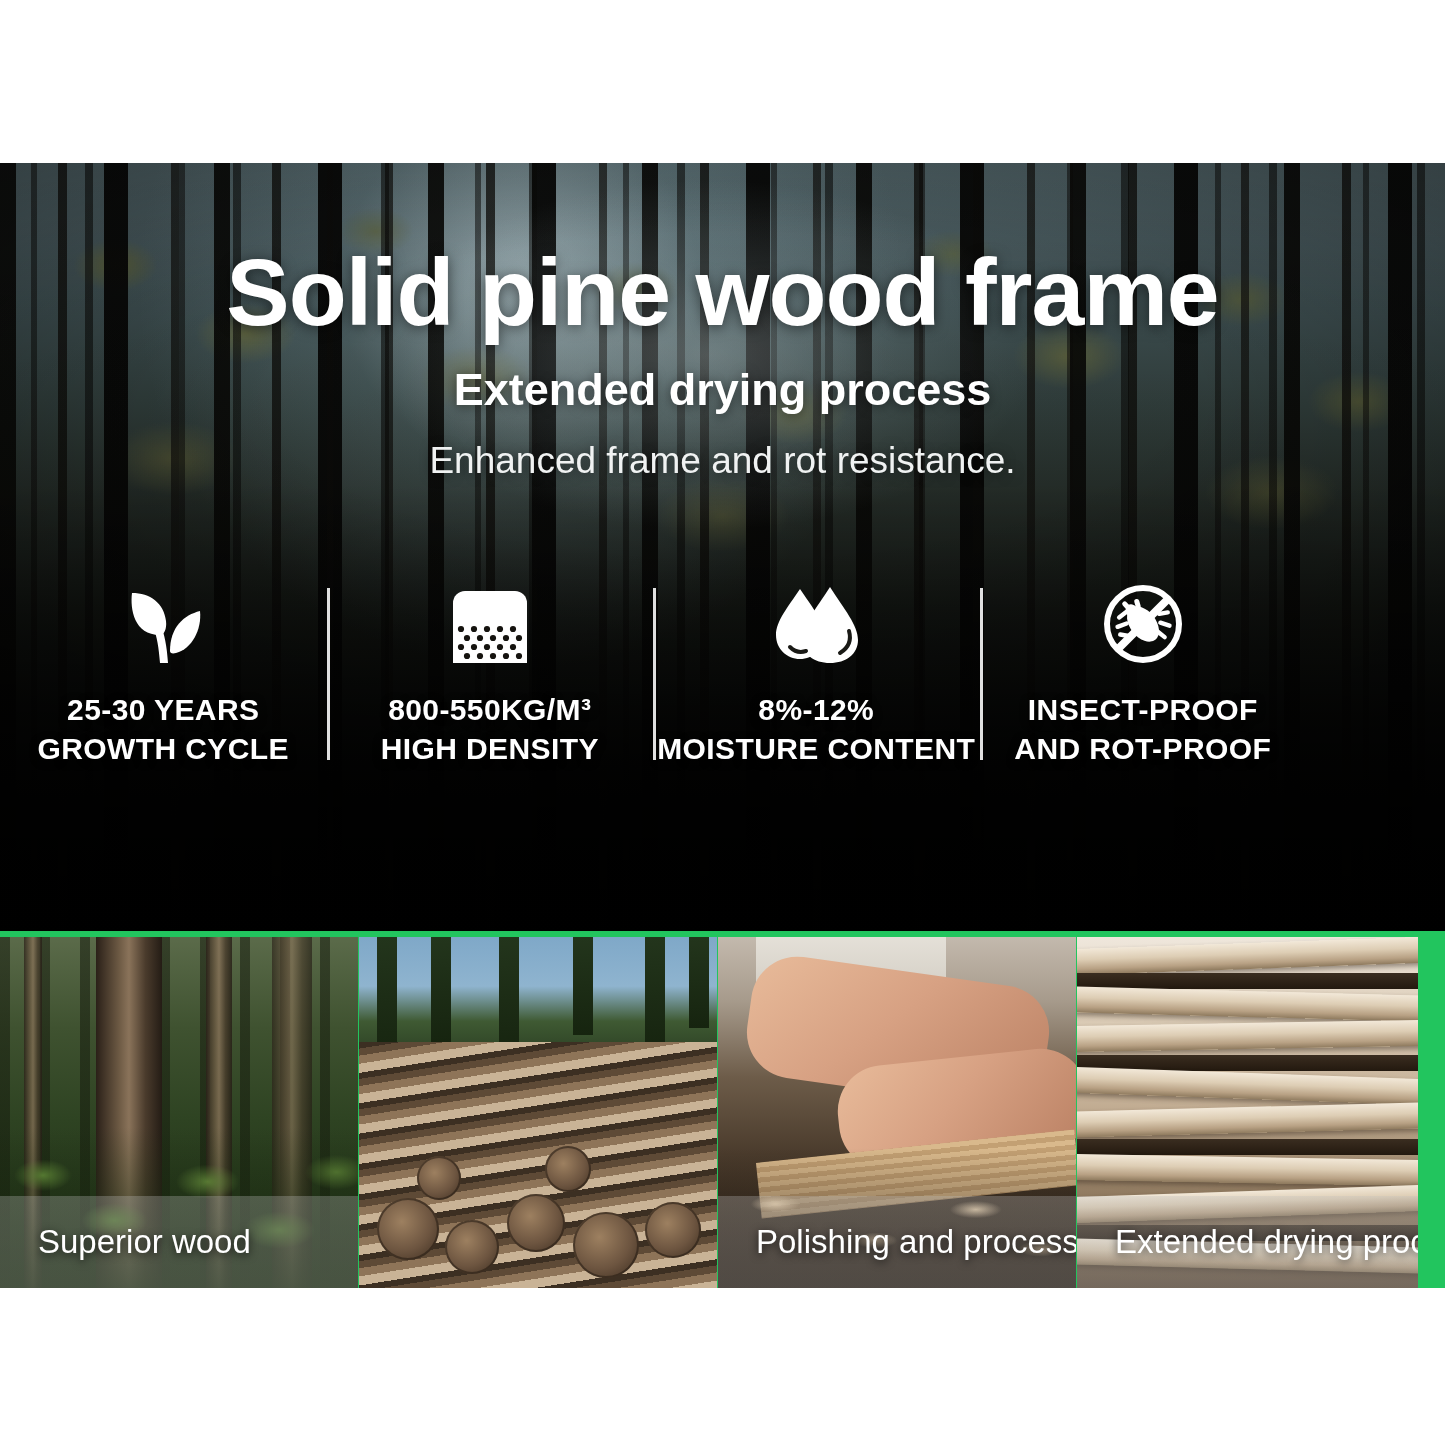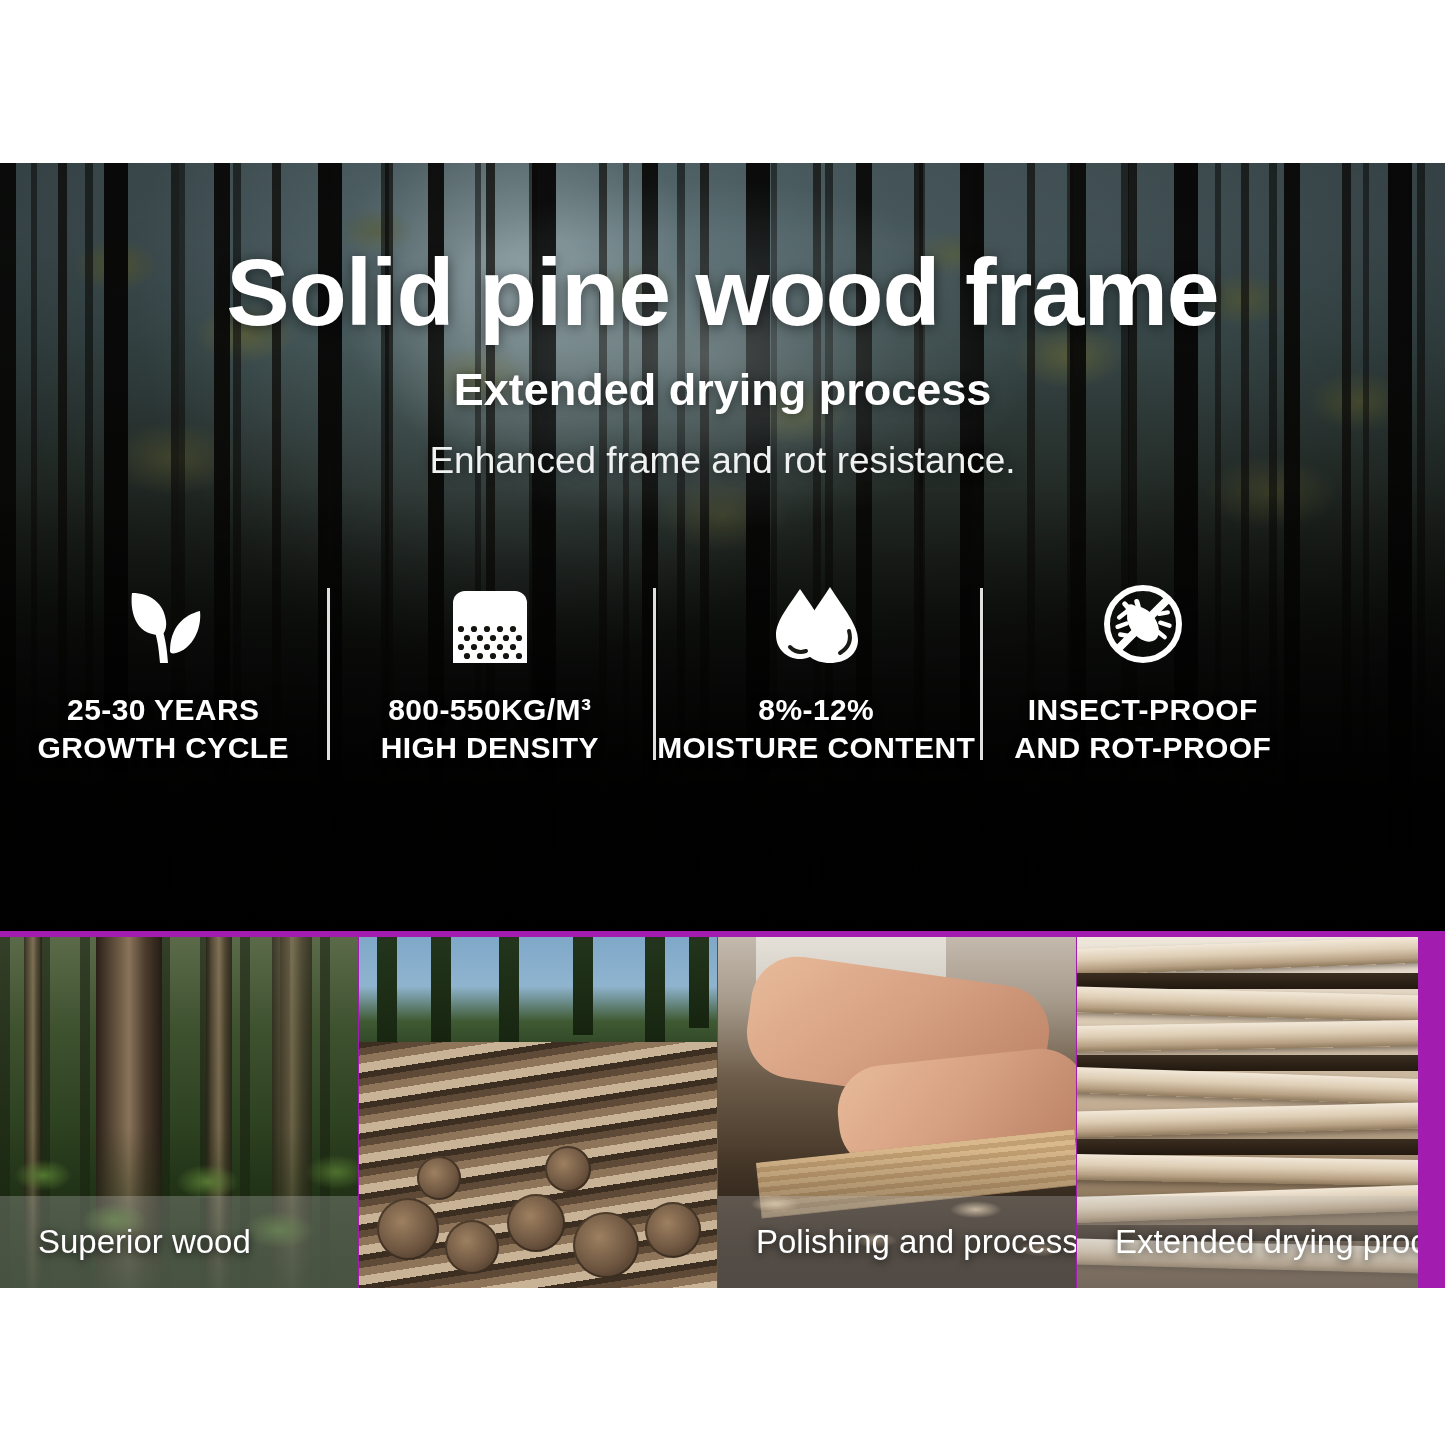--- a/index.html
+++ b/index.html
@@ -2,21 +2,21 @@
 <html><head>
 <meta charset="utf-8">
 <style>
   html,body{margin:0;padding:0;}
   body{
     width:1445px;height:1445px;
     background:#ffffff;
     font-family:"Liberation Sans", sans-serif;
     overflow:hidden;
   }
-  .page{position:relative;width:1445px;height:1445px;background:#a21caf;}
+  .page{position:relative;width:1445px;height:1445px;background:#22c55e;}
 
   
   .hero{
     position:absolute;left:0;top:163px;width:1445px;height:768px;
     overflow:hidden;
     background:#0b0d0c;
   }
   
   .hero-sky{
     position:absolute;inset:0;
@@ -113,21 +113,21 @@
     margin:0;padding-top:24px;
     color:#f0f2f2;
     font-size:37px;
     font-weight:normal;
     text-shadow:0 2px 12px rgba(0,0,0,0.55);
   }
 
   
   .features{
     position:absolute;left:0;top:420px;width:1306px;height:185px;
-    display:flex;align-items:flex-start;
+    display:flex;align-items:center;
   }
   .feature{
     position:relative;flex:1 1 25%;
     display:flex;flex-direction:column;align-items:center;
     padding-top:0;
   }
   .feature + .feature::before{
     content:"";
     position:absolute;left:0;top:5px;
     width:3px;height:172px;

